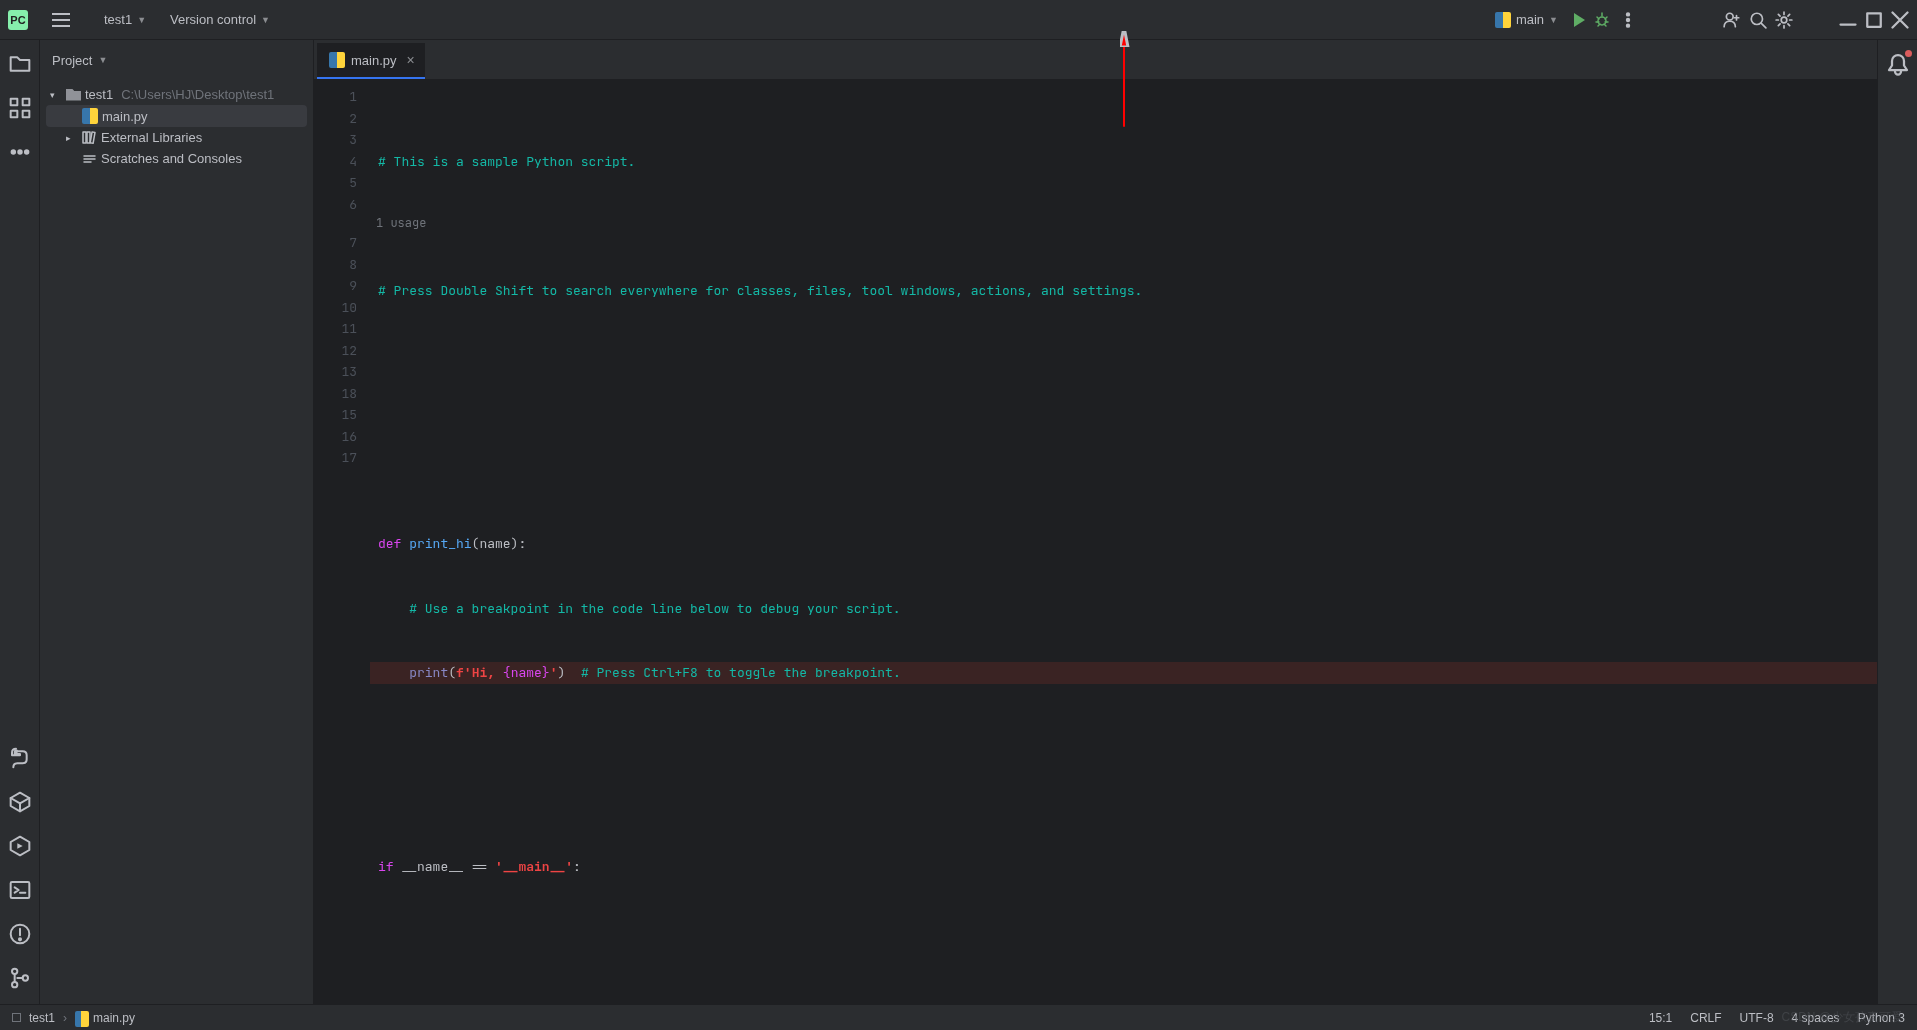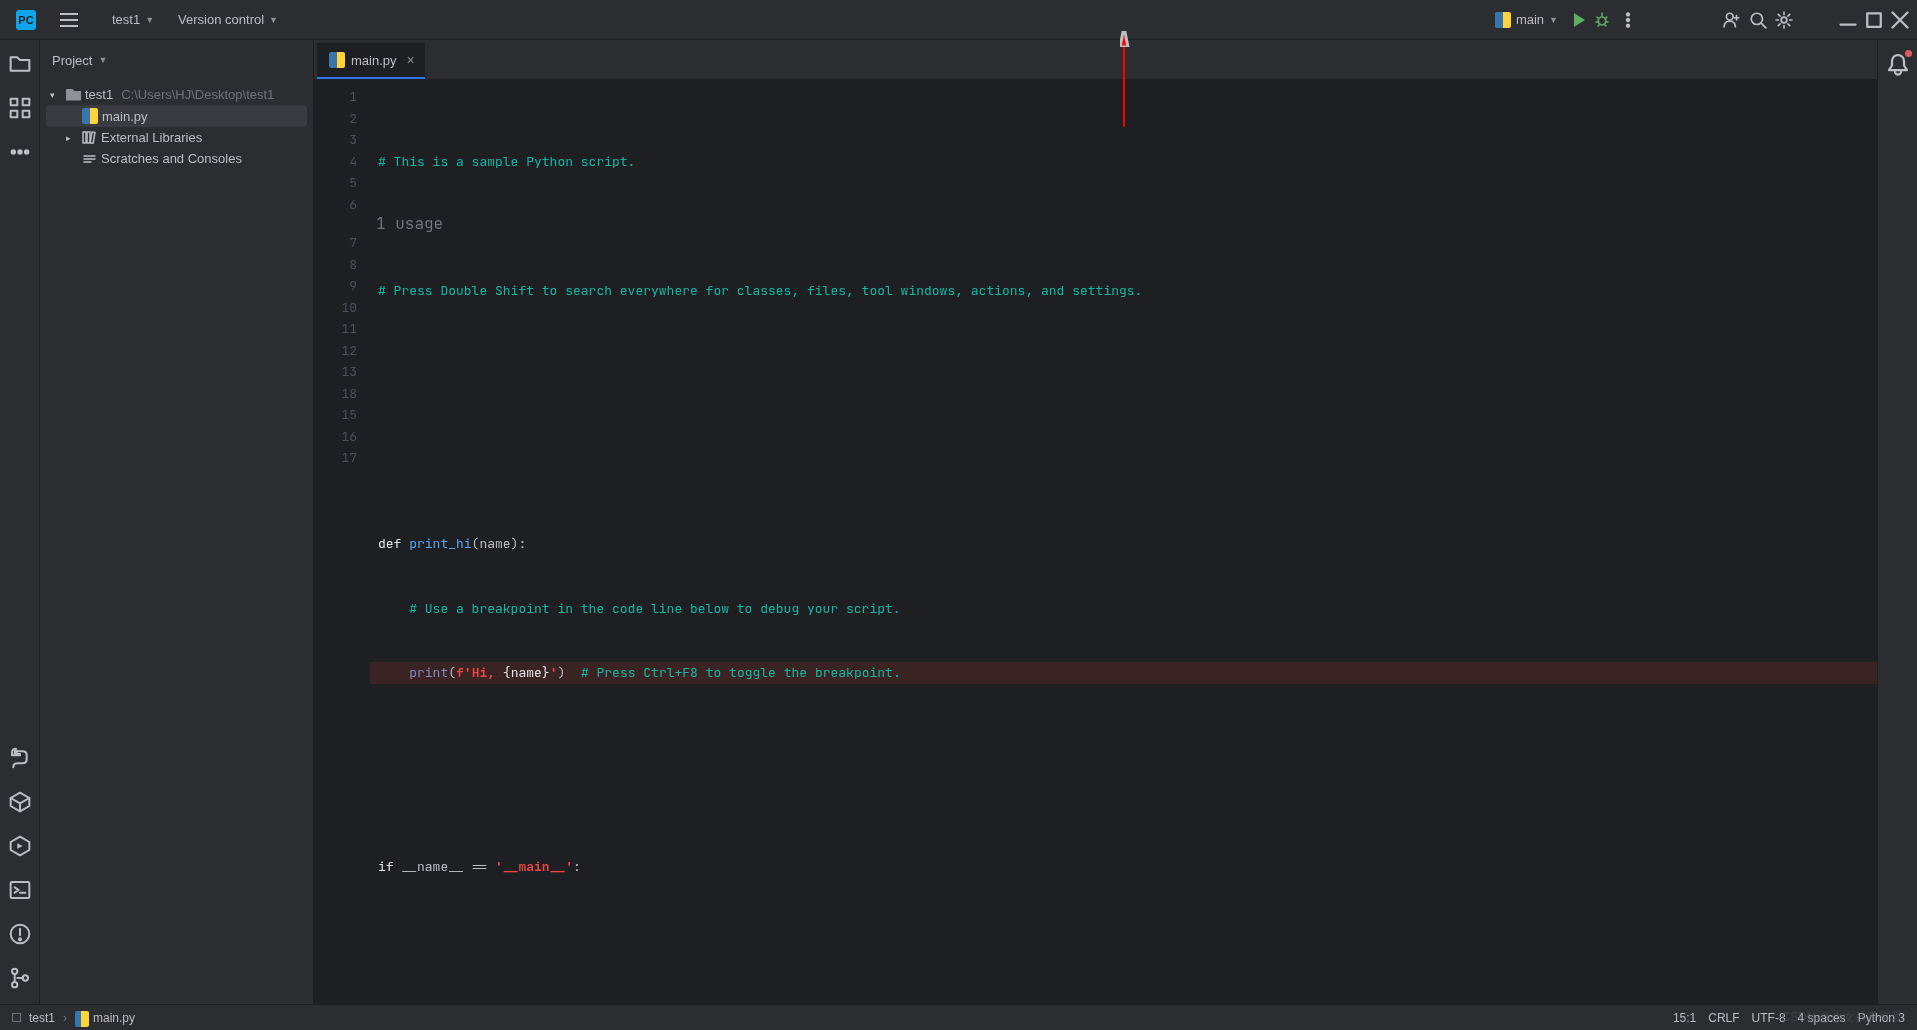--- a/index.html
+++ b/index.html
@@ -1,21 +1,21 @@
 <!DOCTYPE html>
 <html><head>
 <meta charset="utf-8">
 <style>
 * { margin:0; padding:0; box-sizing:border-box; }
 body { font-family:"Segoe UI",Arial,sans-serif; background:#1e1f22; color:#bcbec4; width:1917px; height:1030px; overflow:hidden; font-size:13px; position:relative; }
 
 
 .header { height:40px; background:#2b2d30; display:flex; align-items:center; padding:0 8px; border-bottom:1px solid #1e1f22; }
 .header-left { display:flex; align-items:center; gap:6px; }
-.logo { width:20px; height:20px; background:#0ea5e9; border-radius:3px; display:inline-flex; align-items:center; justify-content:center; font-size:11px; font-weight:bold; color:#222;margin-left:8px; }
+.logo { width:20px; height:20px; background:#86efac; border-radius:3px; display:inline-flex; align-items:center; justify-content:center; font-size:11px; font-weight:bold; color:#222; }
 .hamburger-icon { width:18px; height:14px; display:flex; flex-direction:column; justify-content:space-between; cursor:pointer; margin:0 10px 0 18px; }
 .hamburger-icon span { height:2px; background:#bcbec4; }
 .dd { color:#bcbec4; display:flex; align-items:center; gap:5px; margin-left:18px; cursor:pointer; font-size:13px; }
 .chev { font-size:9px; color:#8b8d91; }
 .header-right { margin-left:auto; display:flex; align-items:center; gap:8px; }
 .run-config { display:flex; align-items:center; gap:5px; cursor:pointer; padding:4px 8px; border-radius:4px; }
 .py-icon, .py-tab-icon, .py-tree-icon { width:16px; height:16px; display:inline-block; position:relative; }
 .py-icon::before, .py-tab-icon::before, .py-tree-icon::before { content:""; position:absolute; left:0; top:0; width:8px; height:16px; background:#3776ab; border-radius:2px 0 0 2px; }
 .py-icon::after, .py-tab-icon::after, .py-tree-icon::after { content:""; position:absolute; right:0; top:0; width:8px; height:16px; background:#ffd43b; border-radius:0 2px 2px 0; }
 .run-icon { width:0; height:0; border-top:7px solid transparent; border-bottom:7px solid transparent; border-left:11px solid #5fad65; cursor:pointer; }
@@ -51,38 +51,38 @@
 .tab-close { color:#8b8d91; cursor:pointer; font-size:14px; margin-left:4px; }
 .tabs-right { margin-left:auto; display:flex; align-items:center; padding-right:10px; gap:10px; }
 
 .code-wrap { flex:1; position:relative; overflow:hidden; }
 .gutter { position:absolute; left:0; top:0; width:56px; text-align:right; padding-top:6px; font-family:"JetBrains Mono",Consolas,monospace; font-size:13px; color:#4b5059; line-height:21.5px; }
 .gutter-line { padding-right:13px; height:21.5px; position:relative; }
 
 .code { margin-left:56px; padding:6px 20px 0 8px; font-family:"JetBrains Mono",Consolas,monospace; font-size:13px; line-height:21.5px; white-space:pre; position:relative; }
 .code-line { height:21.5px; }
 .bp-line { background:#3a2323; margin-left:-8px; padding-left:8px; margin-right:-20px; padding-right:20px; }
-.hint { position:absolute; left:-2px; top:calc(6px + 5.93*21.5px); font-size:16px; color:#6f737a; padding-left:8px; }
+.hint { position:absolute; left:-2px; top:calc(6px + 5.93*21.5px); font-size:12px; color:#6f737a; padding-left:8px; }
 
 .c { color:#14b8a6; }
-.kw { color:#e5e5e5; }
+.kw { color:#d946ef; }
 .fn { color:#56a8f5; }
 .s { color:#ef4444;font-weight:bold; }
 .v { color:#bcbec4; }
 .bi { color:#8888c6;margin-top:42px; }
 
 .rightbar { width:40px; background:#2b2d30; display:flex; flex-direction:column; align-items:center; padding-top:12px; gap:18px; position:absolute; right:0; top:40px; bottom:26px; border-left:1px solid #1e1f22; }
 .notif-dot { position:relative; }
 .notif-dot::after { content:""; position:absolute; top:-2px; right:-2px; width:7px; height:7px; background:#db5c5c; border-radius:50%; }
 .check { color:#5fad65; font-size:14px; }
 
 
 .status { height:26px; background:#2b2d30; border-top:1px solid #1e1f22; display:flex; align-items:center; padding:0 12px; font-size:12px; color:#bcbec4; }
 .status-left { display:flex; align-items:center; gap:4px; }
-.status-right { margin-left:auto; display:flex; align-items:center; gap:12px; }
+.status-right { margin-left:auto; display:flex; align-items:center; gap:18px; }
 .status-item { cursor:pointer; }
 .sq { width:9px; height:9px; border:1px solid #6f737a; display:inline-block; margin-right:4px; }
 .crumb-sep { color:#6f737a; margin:0 4px; }
 
 
 .arrow-svg { position:absolute; top:31px; left:1109px; pointer-events:none; }
 
 .watermark { position:absolute; bottom:4px; right:14px; font-size:12px; color:#4d5055; opacity:.6; pointer-events:none; }
 
 svg { stroke:currentColor; fill:none; stroke-width:1.5; stroke-linecap:round; stroke-linejoin:round; }

